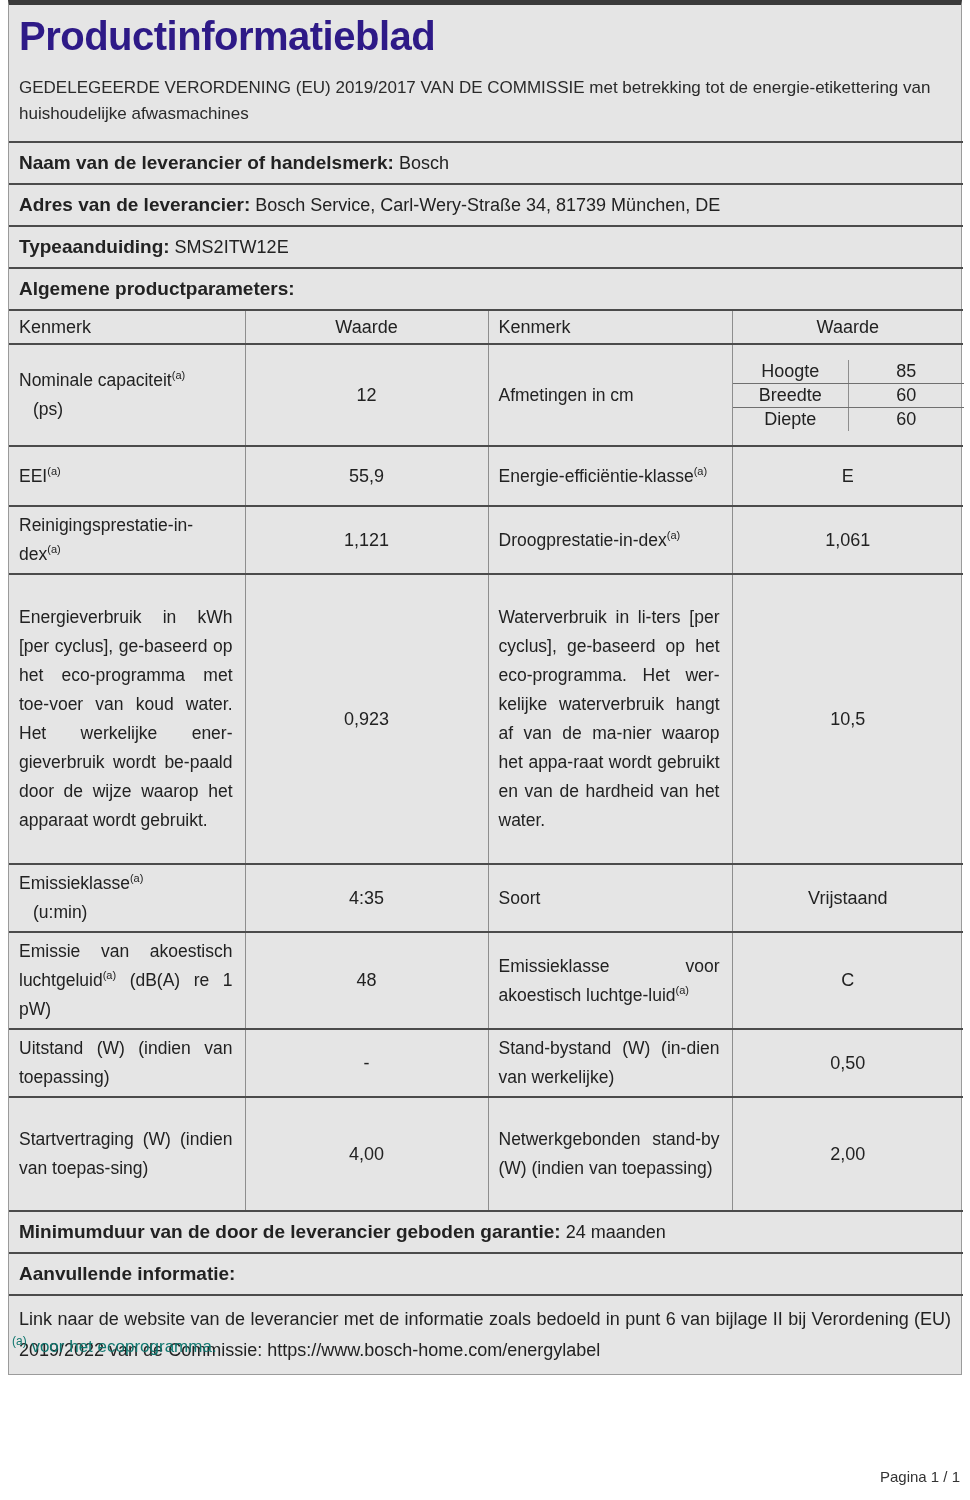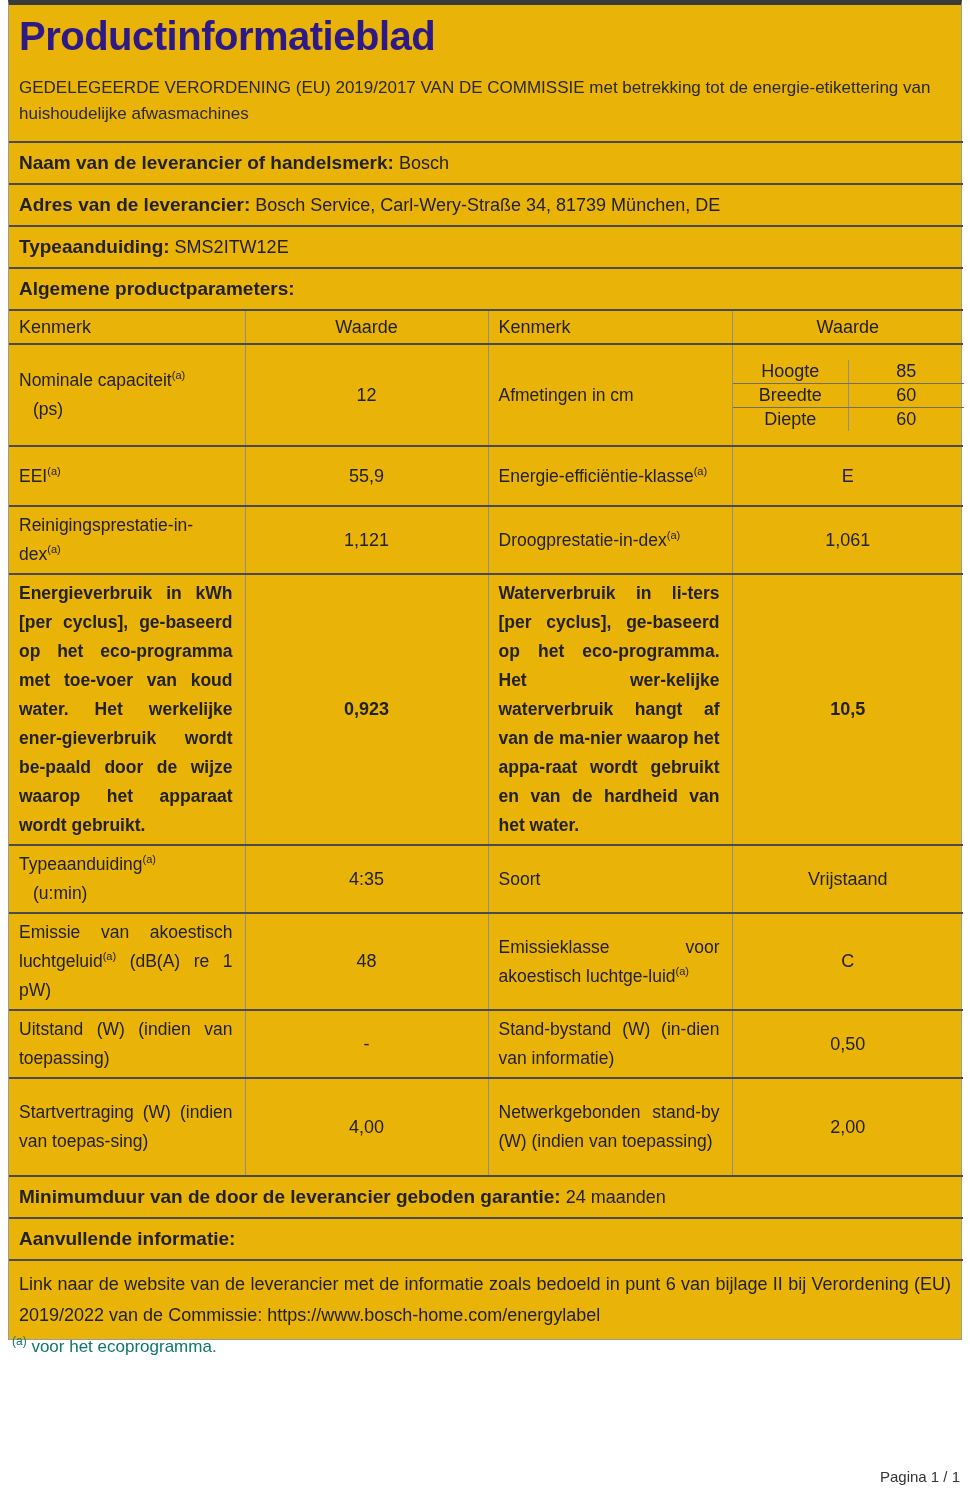--- a/index.html
+++ b/index.html
@@ -7,21 +7,21 @@
   html,body { margin:0; padding:0; }
   body {
     width:970px; height:1500px; position:relative;
     background:#ffffff; color:#222222;
     font-family:"Liberation Sans", sans-serif;
   }
   .sheet {
     position:absolute; left:8px; top:0; width:954px;
     border:1px solid #9b9b9b;
     border-top:5px solid #3a3a3a;
-    background:#eab308;
+    background:#e5e5e5;
   }
   table.fiche { width:100%; border-collapse:collapse; table-layout:fixed; }
   td { vertical-align:middle; }
   tr.hr > td { border-bottom:2px solid #4b4b4b; }
   
   .title-cell { padding:8px 12px 14px 10px; }
   h1.doc-title {
     margin:0 0 16px 0; font-size:40px; line-height:46px;
     font-weight:bold; color:var(--title-color); letter-spacing:-0.5px;
   }
@@ -40,25 +40,25 @@
   
   .subwrap { padding:0 !important; height:100%; }
   table.subtbl { width:100%; height:100%; border-collapse:collapse; table-layout:fixed; }
   table.subtbl td { text-align:center; font-size:18px; border-bottom:1px solid #6f6f6f; }
   table.subtbl tr:last-child td { border-bottom:none; }
   table.subtbl td.subname { border-right:1px solid #8e8e8e; }
   
   .h-head   { height:32px; }
   .h-r1     { height:102px; }
   .h-r2,.h-r3 { height:60px; }
-  .h-r4     { height:257px;font-weight:bold; }
+  .h-r4     { height:290px; }
   .h-r5     { height:60px; }
   .h-r6     { height:94px; }
   .h-r7     { height:63px; }
-  .h-r8     { height:98px; }
+  .h-r8     { height:114px; }
   .h-min    { height:36px; }
   .h-add    { height:42px; }
   .h-link   { height:76px; }
   
   .linkrow { padding:8px 12px 8px 10px; font-size:18px; line-height:31px; text-align:justify; }
   
   .footnote {
     position:absolute; left:12px; top:1334px; font-size:17px; color:#0f766e;
   }
   .footnote sup { font-size:12px; }
@@ -172,21 +172,21 @@
 
     <tr class="hr h-r4">
       <td class="kenmerk vline">Energieverbruik in kWh [per cyclus], ge-baseerd op het eco-programma met toe-voer van koud water. Het werkelijke ener-gieverbruik wordt be-paald door de wijze waarop het apparaat wordt gebruikt.</td>
       <td class="waarde vline">0,923</td>
       <td class="kenmerk vline">Waterverbruik in li-ters [per cyclus], ge-baseerd op het eco-programma. Het wer-kelijke waterverbruik hangt af van de ma-nier waarop het appa-raat wordt gebruikt en van de hardheid van het water.</td>
       <td class="waarde">10,5</td>
     </tr>
 
     <tr class="hr h-r5">
       <td class="kenmerk vline">
-        <span>Typeaanduiding</span><sup class="sup">(a)</sup>
+        <span>Emissieklasse</span><sup class="sup">(a)</sup>
         <span class="post-block">(u:min)</span>
       </td>
       <td class="waarde vline">4:35</td>
       <td class="kenmerk vline">Soort</td>
       <td class="waarde">Vrijstaand</td>
     </tr>
 
     <tr class="hr h-r6">
       <td class="kenmerk vline">
         <span>Emissie van akoestisch luchtgeluid</span><sup class="sup">(a)</sup>
@@ -195,21 +195,21 @@
       <td class="waarde vline">48</td>
       <td class="kenmerk vline">
         <span>Emissieklasse voor akoestisch luchtge-luid</span><sup class="sup">(a)</sup>
       </td>
       <td class="waarde">C</td>
     </tr>
 
     <tr class="hr h-r7">
       <td class="kenmerk vline">Uitstand (W) (indien van toepassing)</td>
       <td class="waarde vline">-</td>
-      <td class="kenmerk vline">Stand-bystand (W) (in-dien van informatie)</td>
+      <td class="kenmerk vline">Stand-bystand (W) (in-dien van werkelijke)</td>
       <td class="waarde">0,50</td>
     </tr>
 
     <tr class="hr h-r8">
       <td class="kenmerk vline">Startvertraging (W) (indien van toepas-sing)</td>
       <td class="waarde vline">4,00</td>
       <td class="kenmerk vline">Netwerkgebonden stand-by (W) (indien van toepassing)</td>
       <td class="waarde">2,00</td>
     </tr>
 

